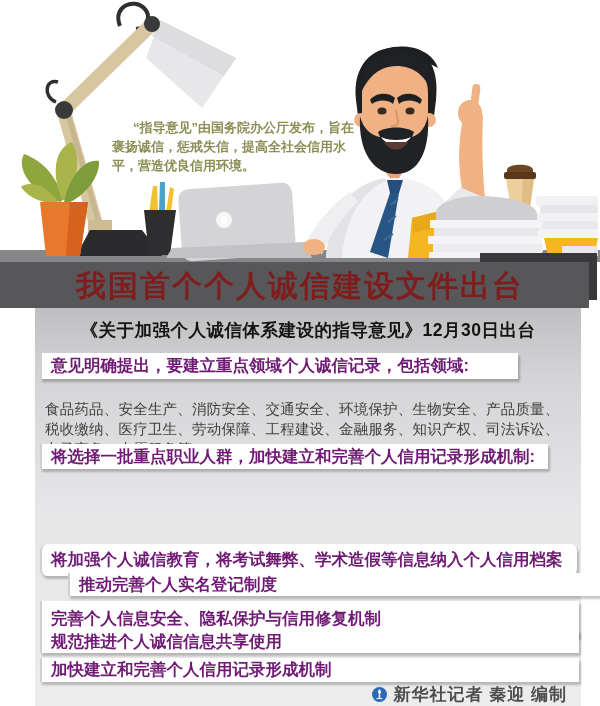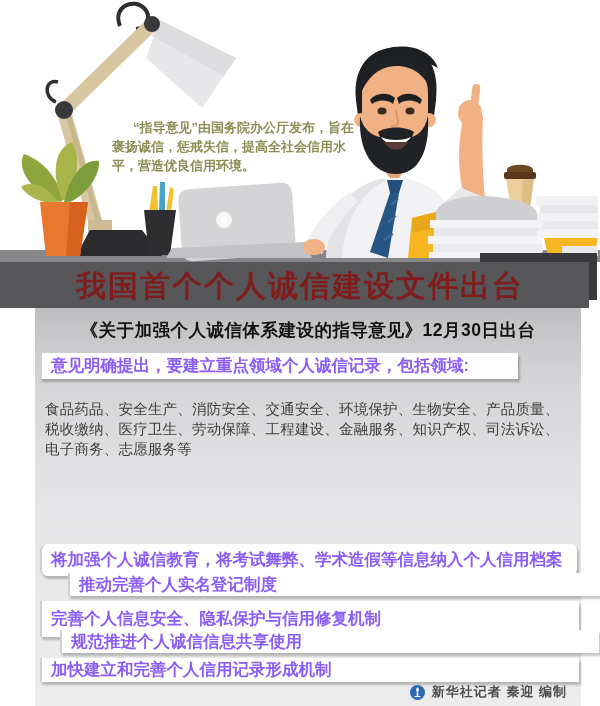--- a/index.html
+++ b/index.html
@@ -14,35 +14,35 @@
   .banner-main{position:absolute;left:0;top:262px;width:589px;height:46px;background:#57575a;}
   .banner-title{position:absolute;left:0;top:264px;width:600px;height:44px;line-height:44px;
                 text-align:center;color:#7f1d1d;font-size:30px;font-weight:bold;letter-spacing:2px;}
   
   .panel{position:absolute;left:35px;top:308px;width:546px;height:398px;
          background:linear-gradient(180deg,#bfbfc1 0px,#d4d4d6 70px,#e6e6e8 200px,#ececec 100%);text-decoration:underline;}
   .subtitle{position:absolute;left:0;top:10px;width:100%;text-align:center;
             font-size:17.5px;font-weight:bold;color:#141414;letter-spacing:0.5px;}
   .bar{position:absolute;left:5px;background:#ffffff;border-left:2px solid #cfcfcf;
        box-shadow:2px 3px 2px rgba(0,0,0,0.22);display:flex;align-items:center;
-       padding-left:9px;font-weight:bold;font-size:16.5px;color:#8b5cf6;
+       padding-left:9px;font-weight:bold;font-size:16.5px;color:#701a75;
        white-space:nowrap;overflow:hidden;}
   .bodytext{position:absolute;left:10px;width:526px;font-size:14.5px;line-height:20px;
             color:#3e3e3e;letter-spacing:0.2px;}
   .bar1{top:45px;width:467px;height:26px;}
   .body1{top:76px;}
   .bar2{top:136px;width:497px;height:25px;}
   .body2{top:170px;}
   .bar3{top:236px;width:526px;height:32px;border-radius:7px;}
   .bar4{top:265px;width:528px;height:23px;margin-left:28px;}
   .bar5{top:293px;width:528px;height:36px;}
-  .bar6{top:322px;width:528px;height:23px;margin-left:20px;}
+  .bar6{top:322px;width:528px;height:23px;}
   .bar7{top:350px;width:528px;height:24px;}
   .footer{position:absolute;right:14px;top:375px;display:flex;align-items:center;gap:7px;
-          font-size:13px;font-weight:600;color:#4d4d4d;letter-spacing:1px;}
+          font-size:17px;font-weight:600;color:#4d4d4d;letter-spacing:1px;}
 </style>
 </head>
 <body>
 
 <div class="page">
 
   <div class="illustration">
     <svg width="600" height="262" viewBox="0 0 600 262">
 
       <g>
@@ -162,20 +162,21 @@
   <div class="banner-back"></div>
   <div class="banner-main"></div>
   <div class="banner-title">我国首个个人诚信建设文件出台</div>
 
   <div class="panel">
     <div class="subtitle">《关于加强个人诚信体系建设的指导意见》12月30日出台</div>
 
     <div class="bar bar1">意见明确提出，要建立重点领域个人诚信记录，包括领域:</div>
     <p class="bodytext body1">食品药品、安全生产、消防安全、交通安全、环境保护、生物安全、产品质量、税收缴纳、医疗卫生、劳动保障、工程建设、金融服务、知识产权、司法诉讼、电子商务、志愿服务等</p>
 
+    <div class="bar bar2">将选择一批重点职业人群，加快建立和完善个人信用记录形成机制:</div>
 
     <div class="bar bar3">将加强个人诚信教育，将考试舞弊、学术造假等信息纳入个人信用档案</div>
     <div class="bar bar4">推动完善个人实名登记制度</div>
     <div class="bar bar5">完善个人信息安全、隐私保护与信用修复机制</div>
     <div class="bar bar6">规范推进个人诚信信息共享使用</div>
     <div class="bar bar7">加快建立和完善个人信用记录形成机制</div>
 
     <div class="footer">
       <svg width="15" height="15" viewBox="0 0 15 15">
         <circle cx="7.5" cy="7.5" r="7.5" fill="#2a6ab2"></circle>

